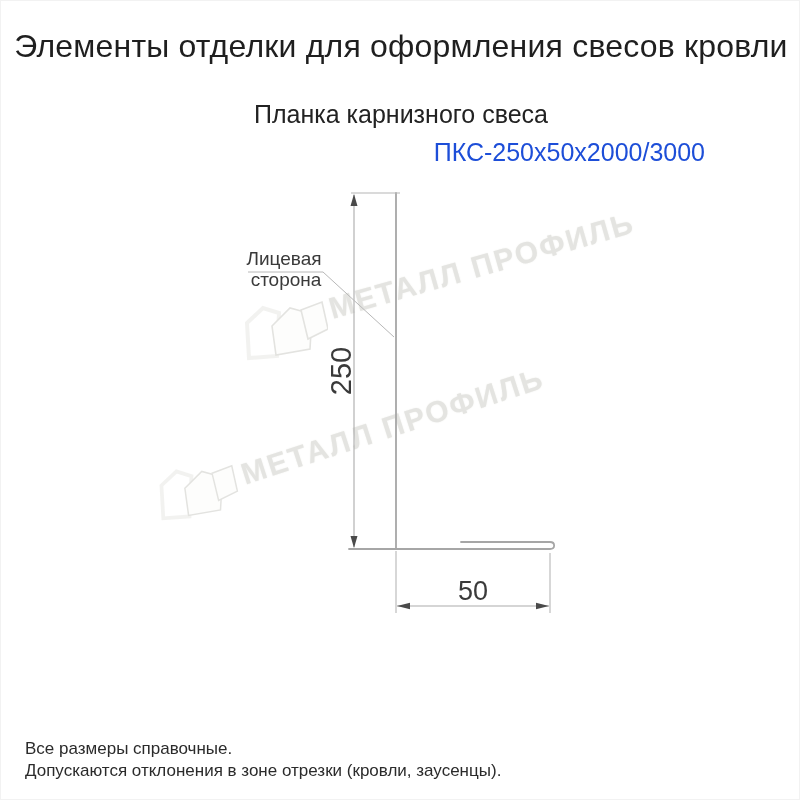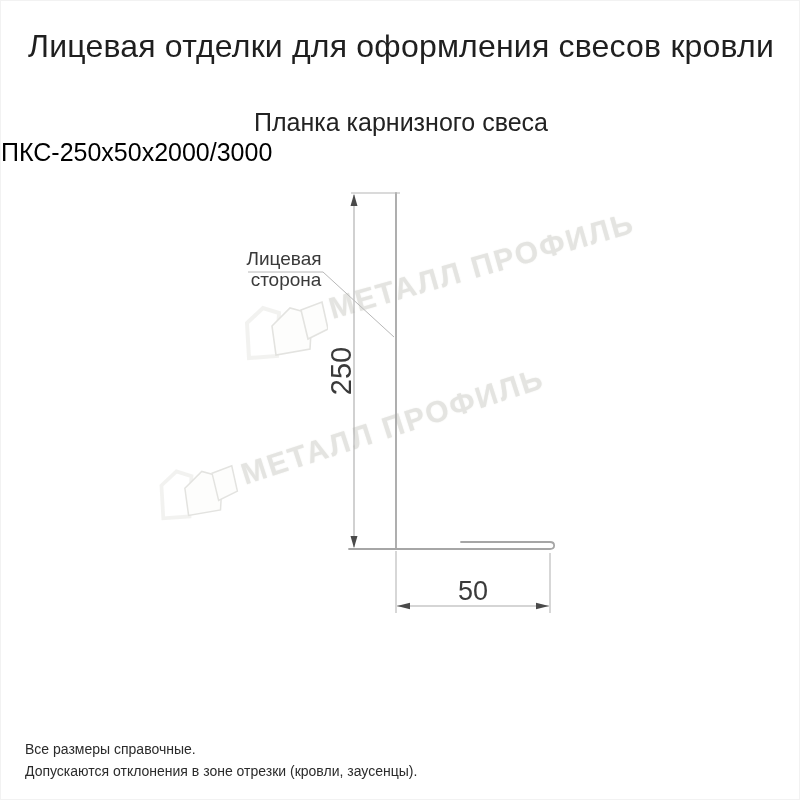--- a/index.html
+++ b/index.html
@@ -24,29 +24,28 @@
     white-space: nowrap;
   }
   .subtitle {
     position: absolute;
     top: 99px; left: 0;
     width: 800px;
     text-align: center;
     font-size: 25px;
     color: #222222;
     white-space: nowrap;
-    margin-top: 8px;
   }
   .model {
     position: absolute;
     top: 137px; left: 0;
     width: 704px;
-    text-align: left;
+    text-align: right;
     font-size: 25px;
-    color: #000000;
+    color: #1d4ed8;
     white-space: nowrap;
   }
   .watermark-logo { position: absolute; }
   .watermark-text {
     position: absolute;
     font-size: 30px;
     font-weight: bold;
     letter-spacing: 2px;
     white-space: nowrap;
     color: #e4e4e1;
@@ -55,21 +54,21 @@
   }
   .wm-text-upper { left: 324px; top: 292px; transform: rotate(-16deg); }
   .wm-text-lower { left: 236px; top: 458px; transform: rotate(-18deg); }
   .wm-logo-upper { left: 243px; top: 298px; }
   .wm-logo-lower { left: 155px; top: 462px; }
   .drawing-svg { position: absolute; left: 0; top: 0; }
   .drawing-svg text { font-family: "Liberation Sans", sans-serif; }
   .footnotes {
     position: absolute;
     left: 24px; top: 737px;
-    font-size: 14px;
+    font-size: 17px;
     line-height: 22px;
     color: #2b2b2b;
     white-space: nowrap;
   }
 </style>
 </head>
 <body>
 
 <div class="page">
 
@@ -115,21 +114,21 @@
     </g>
 
     <g fill="#3a3a3a">
       <text transform="translate(350 370) rotate(-90)" text-anchor="middle" font-size="29">250</text>
       <text x="472" y="599" text-anchor="middle" font-size="27">50</text>
       <text x="283" y="264" text-anchor="middle" font-size="19">Лицевая</text>
       <text x="285" y="285" text-anchor="middle" font-size="19">сторона</text>
     </g>
   </svg>
 
-  <div class="title">Лицевая отделки для оформления свесов кровли</div>
+  <div class="title">Элементы отделки для оформления свесов кровли</div>
   <div class="subtitle">Планка карнизного свеса</div>
   <div class="model">ПКС-250х50х2000/3000</div>
 
   <div class="footnotes">
     <div>Все размеры справочные.</div>
     <div>Допускаются отклонения в зоне отрезки (кровли, заусенцы).</div>
   </div>
 
 </div>
 

